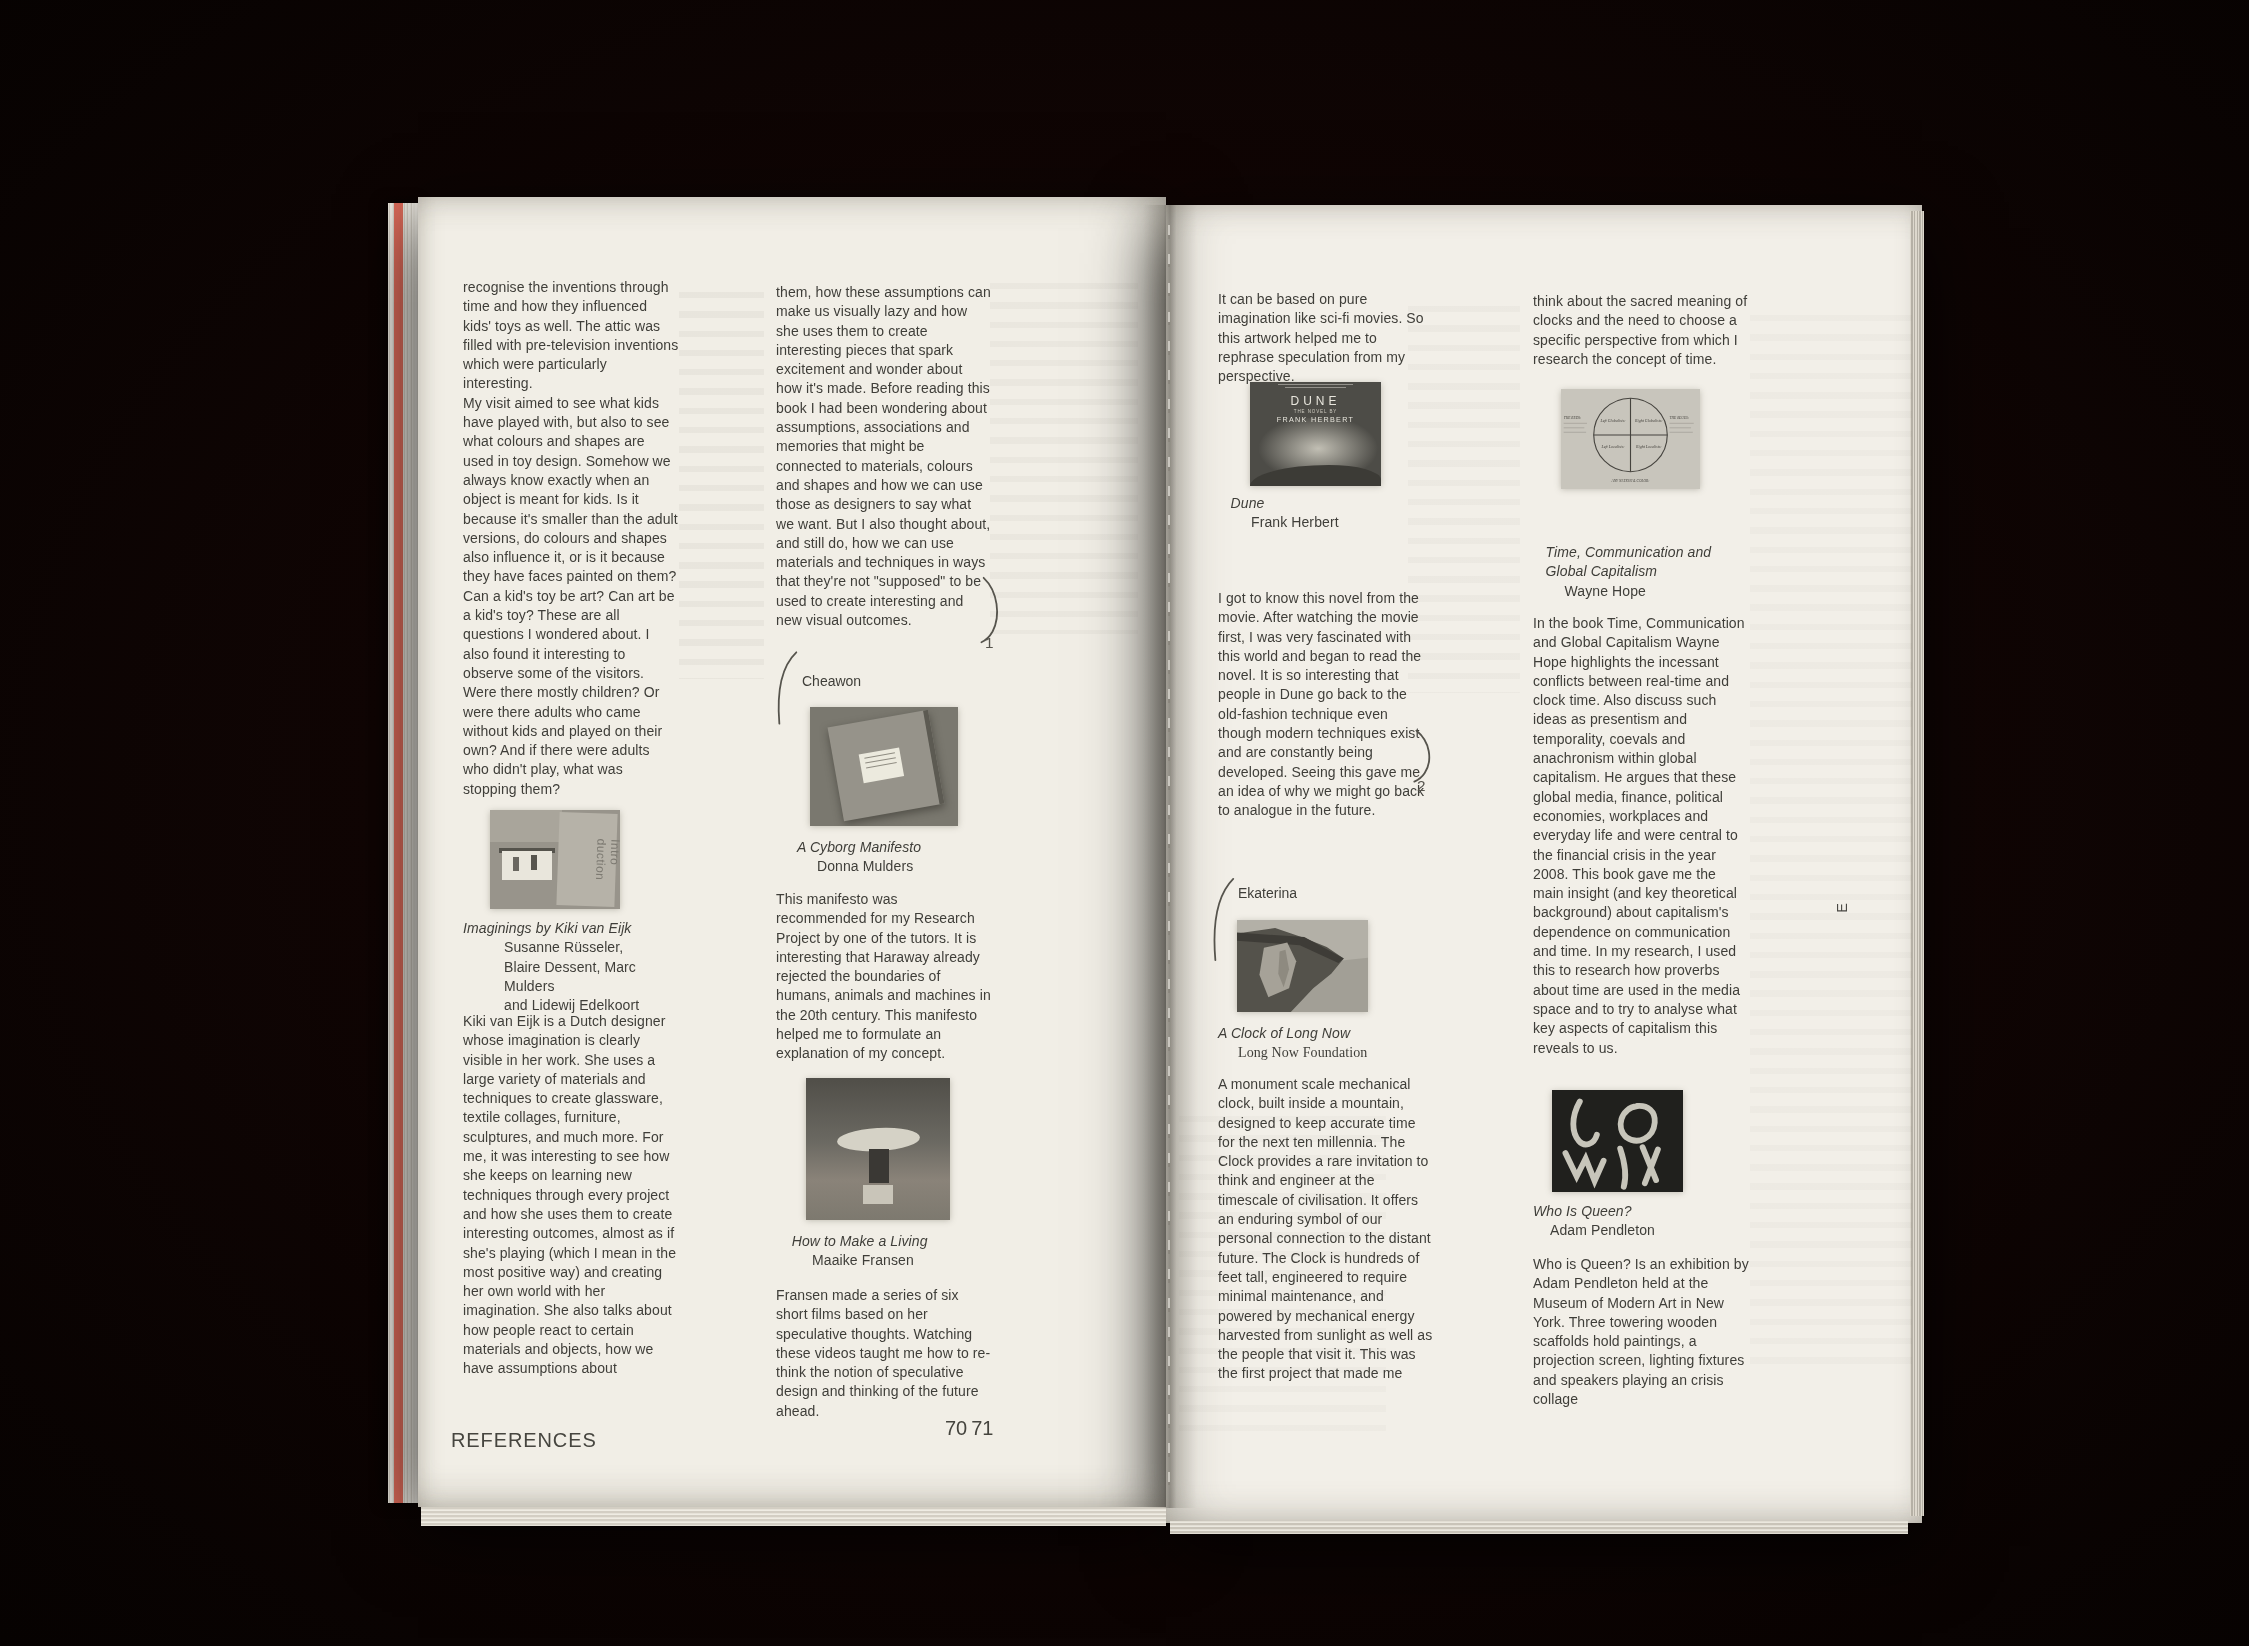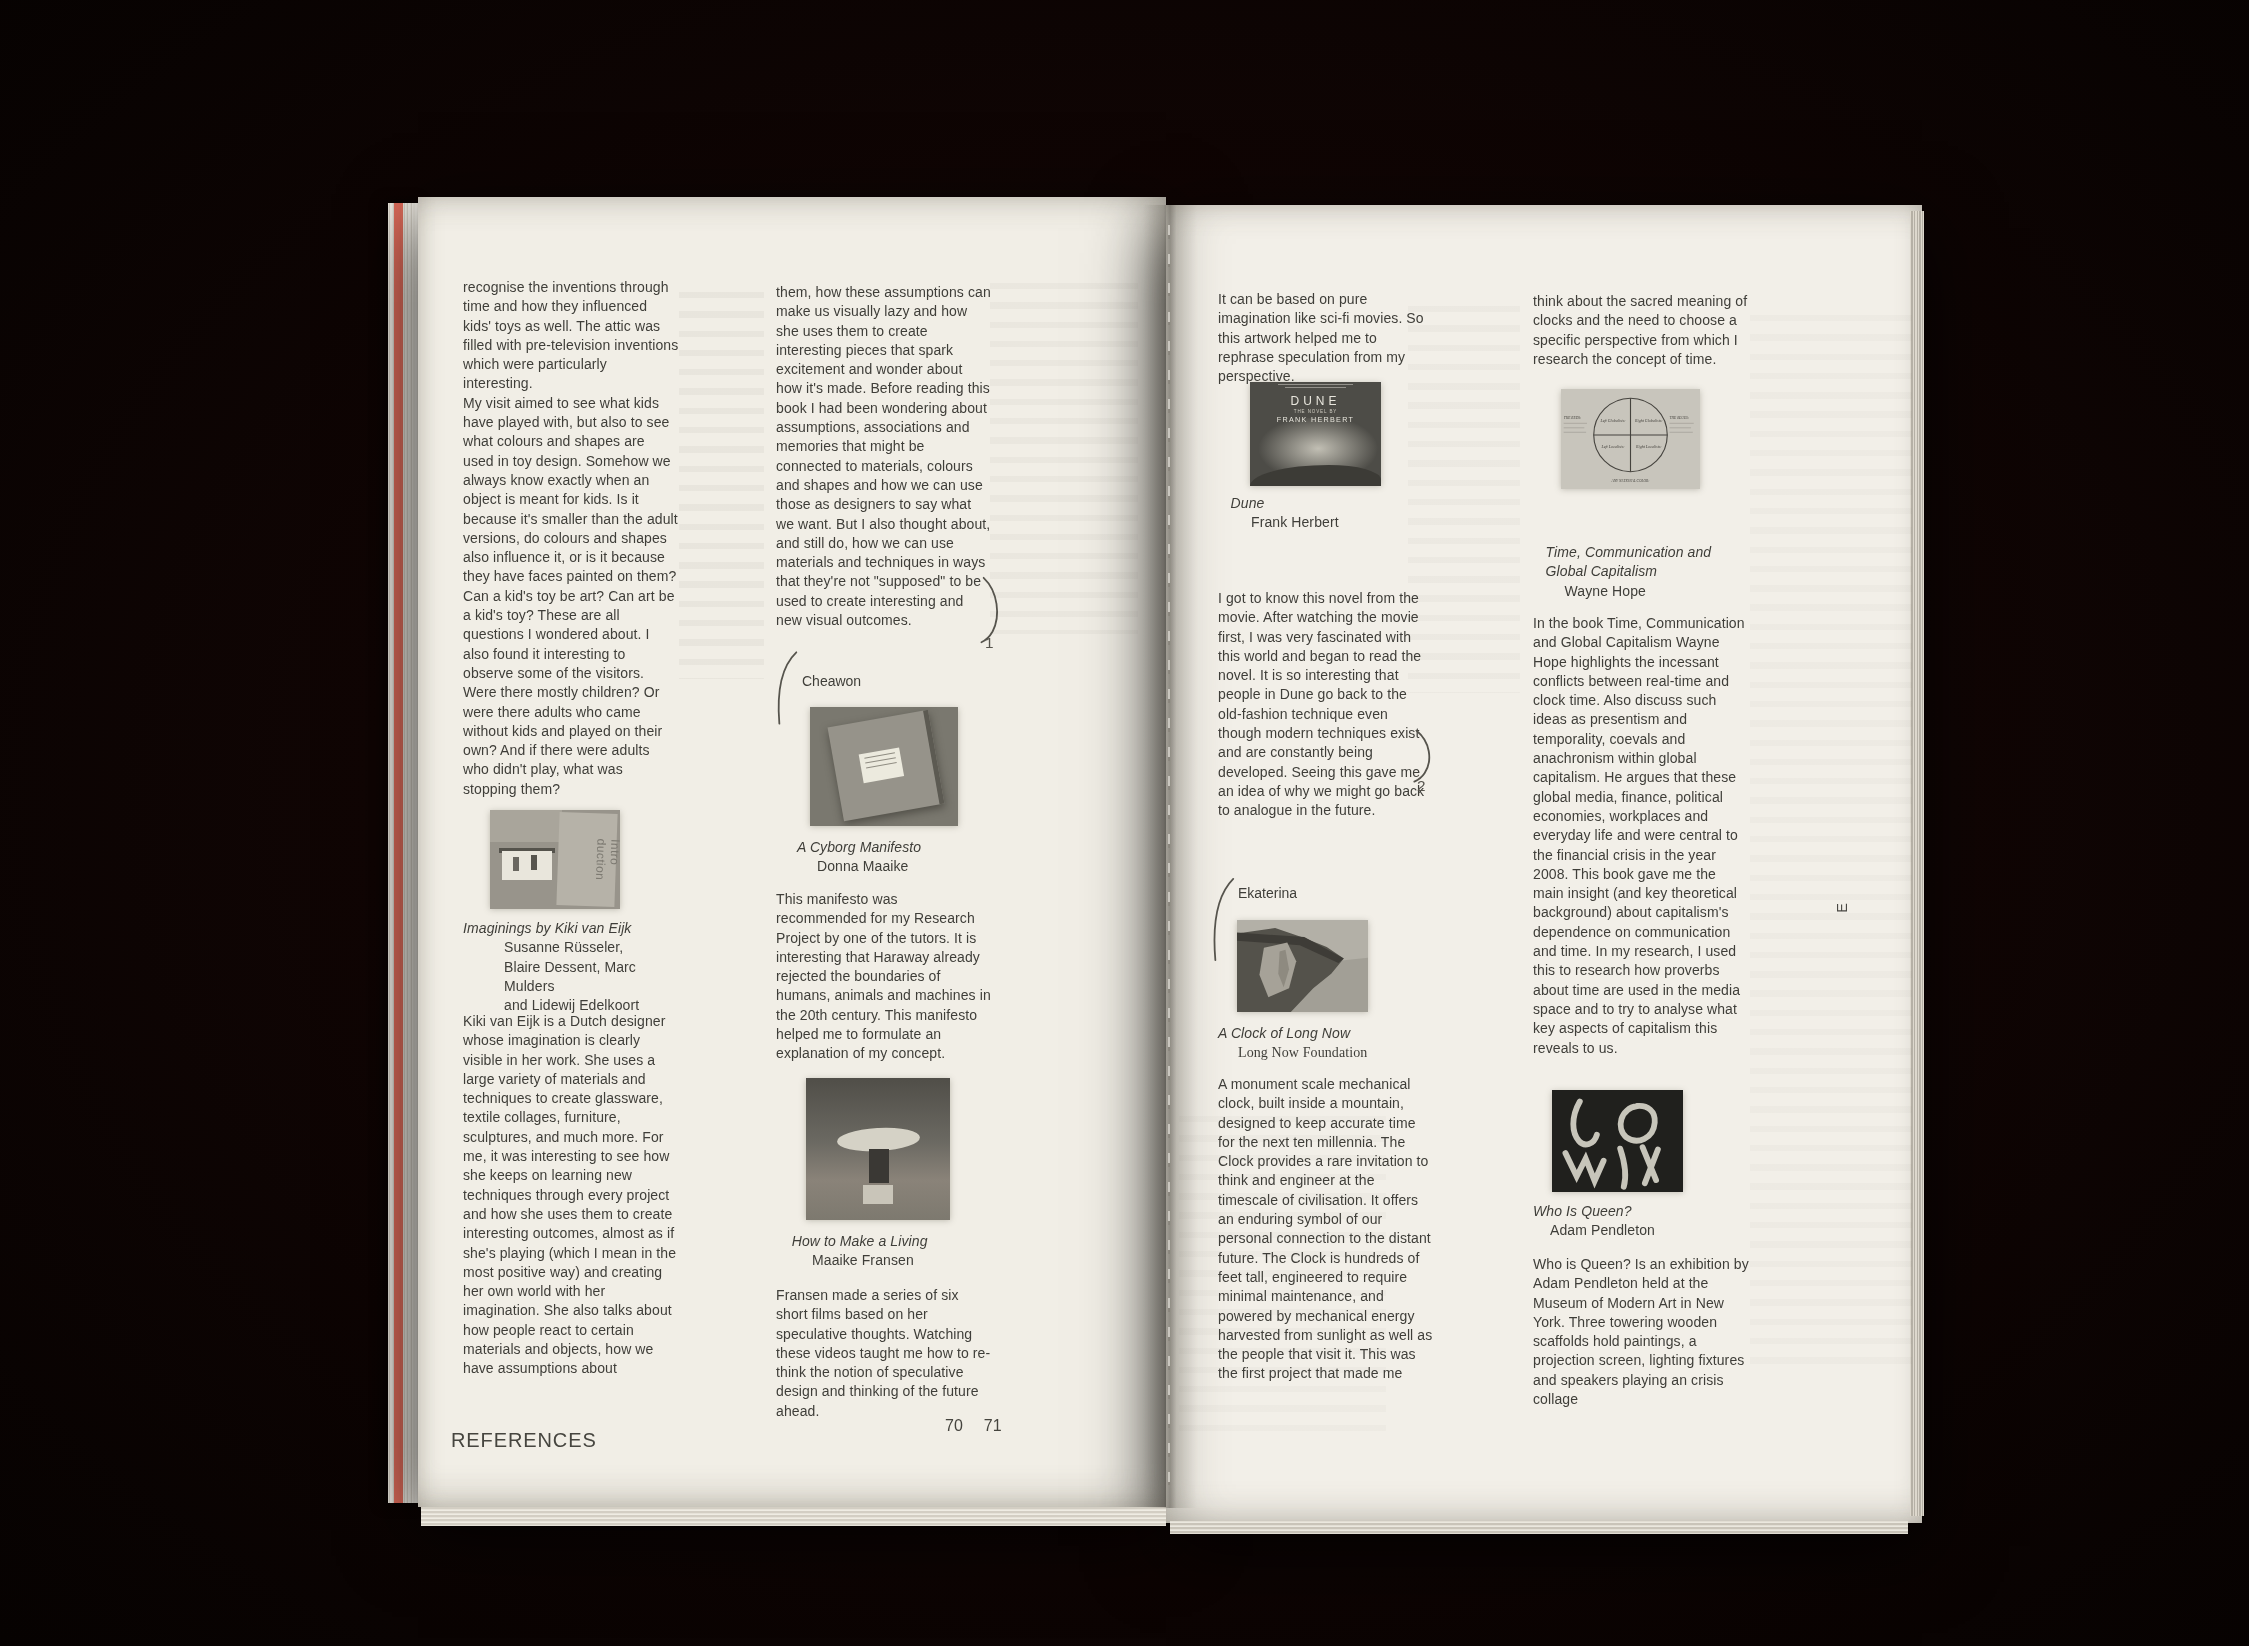--- a/index.html
+++ b/index.html
@@ -30,21 +30,21 @@
   .right-edge{position:absolute;left:1910px;top:211px;width:13.5px;height:1305px;
      background:repeating-linear-gradient(90deg,#ddd8cd 0 1.3px,#b5b0a5 1.3px 2.7px);}
   .gutter{position:absolute;left:1143px;top:205px;width:54px;height:1303px;
      background:linear-gradient(90deg, rgba(80,75,65,0) 0%, rgba(80,75,65,.18) 38%, rgba(55,51,44,.40) 50%, rgba(80,75,65,.18) 62%, rgba(80,75,65,0) 100%);}
   .stitch{position:absolute;left:1168px;top:225px;width:2.2px;height:1260px;
      background:repeating-linear-gradient(180deg, rgba(245,242,235,.55) 0 10px, rgba(120,115,105,.35) 10px 13.5px, rgba(0,0,0,0) 13.5px 29px);}
   .ghost{position:absolute;background:repeating-linear-gradient(180deg, rgba(110,105,95,.065) 0 6.3px, rgba(0,0,0,0) 6.3px 19.3px);}
   .txt{position:absolute;font-size:14px;line-height:19.3px;color:#3f3e39;letter-spacing:0.1px;}
   .cap-title{font-style:italic;}
   .refs{position:absolute;font-size:20px;letter-spacing:0.9px;color:#46453f;}
-  .pagenums{position:absolute;display:flex;gap:21px;font-size:16px;color:#45443e;}
+  .pagenums{position:absolute;display:flex;gap:4px;font-size:20px;color:#45443e;}
   .student{position:absolute;font-size:14px;color:#3f3e39;}
   .ann-digit{position:absolute;font-size:15.3px;color:#56544d;}
   .ann-curve{position:absolute;}
   .edge-letter{position:absolute;font-size:14.4px;color:#4a4944;transform:rotate(-90deg);}
   .img{position:absolute;overflow:hidden;box-shadow:0 1.3px 6.3px rgba(90,85,70,.35);}
   
   .img1{background:#98948b;}
   .img1 .sky{position:absolute;left:0;top:0;width:55%;height:32%;background:#a9a59b;}
   .img1 .house{position:absolute;left:11.7px;top:41px;width:50px;height:29px;background:#e9e6dc;}
   .img1 .roof{position:absolute;left:9px;top:38px;width:56px;height:4.5px;background:#55534c;}
@@ -146,21 +146,21 @@
       <div class="label">
           <i></i>
           <i></i>
           <i></i>
         </div>
     </div>
   </div>
 
   <div class="txt" style="left:776px;top:838px;width:216px;">
     <div class="cap-title" style="margin-left:21px;">A Cyborg Manifesto</div>
-    <div style="margin-left:41px;">Donna Maaike</div>
+    <div style="margin-left:41px;">Donna Mulders</div>
   </div>
 
   <div class="txt" style="left:776px;top:890px;width:216px;">This manifesto was recommended for my Research Project by one of the tutors. It is interesting that Haraway already rejected the boundaries of humans, animals and machines in the 20th century. This manifesto helped me to formulate an explanation of my concept.</div>
 
   <div class="img img3" style="left:806px;top:1078px;width:144px;height:142px;">
     <div class="hat"></div>
     <div class="body"></div>
     <div class="paper"></div>
   </div>
 

